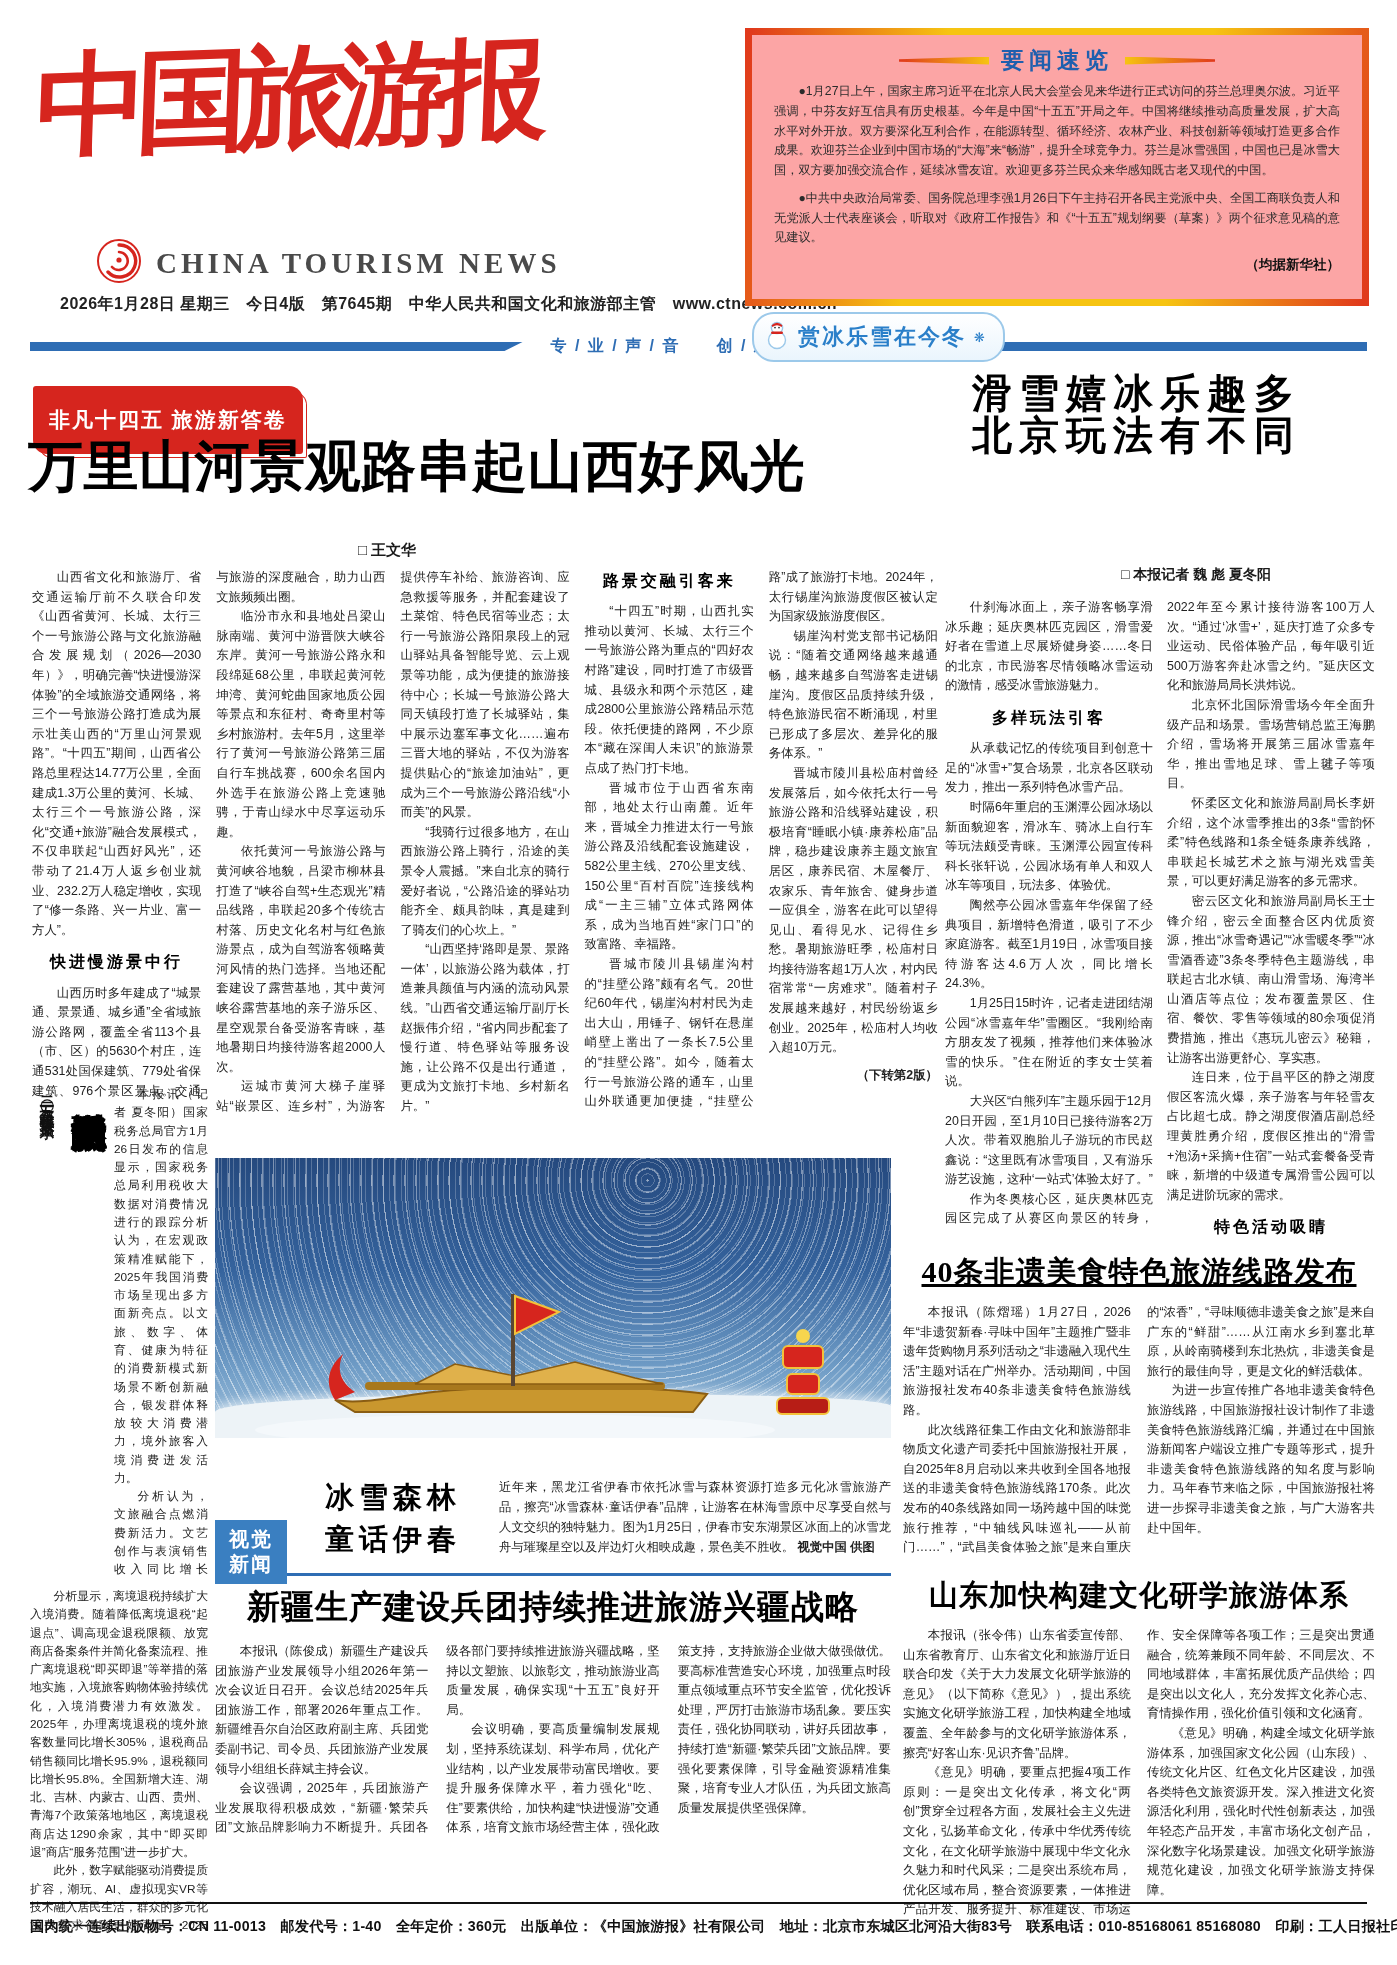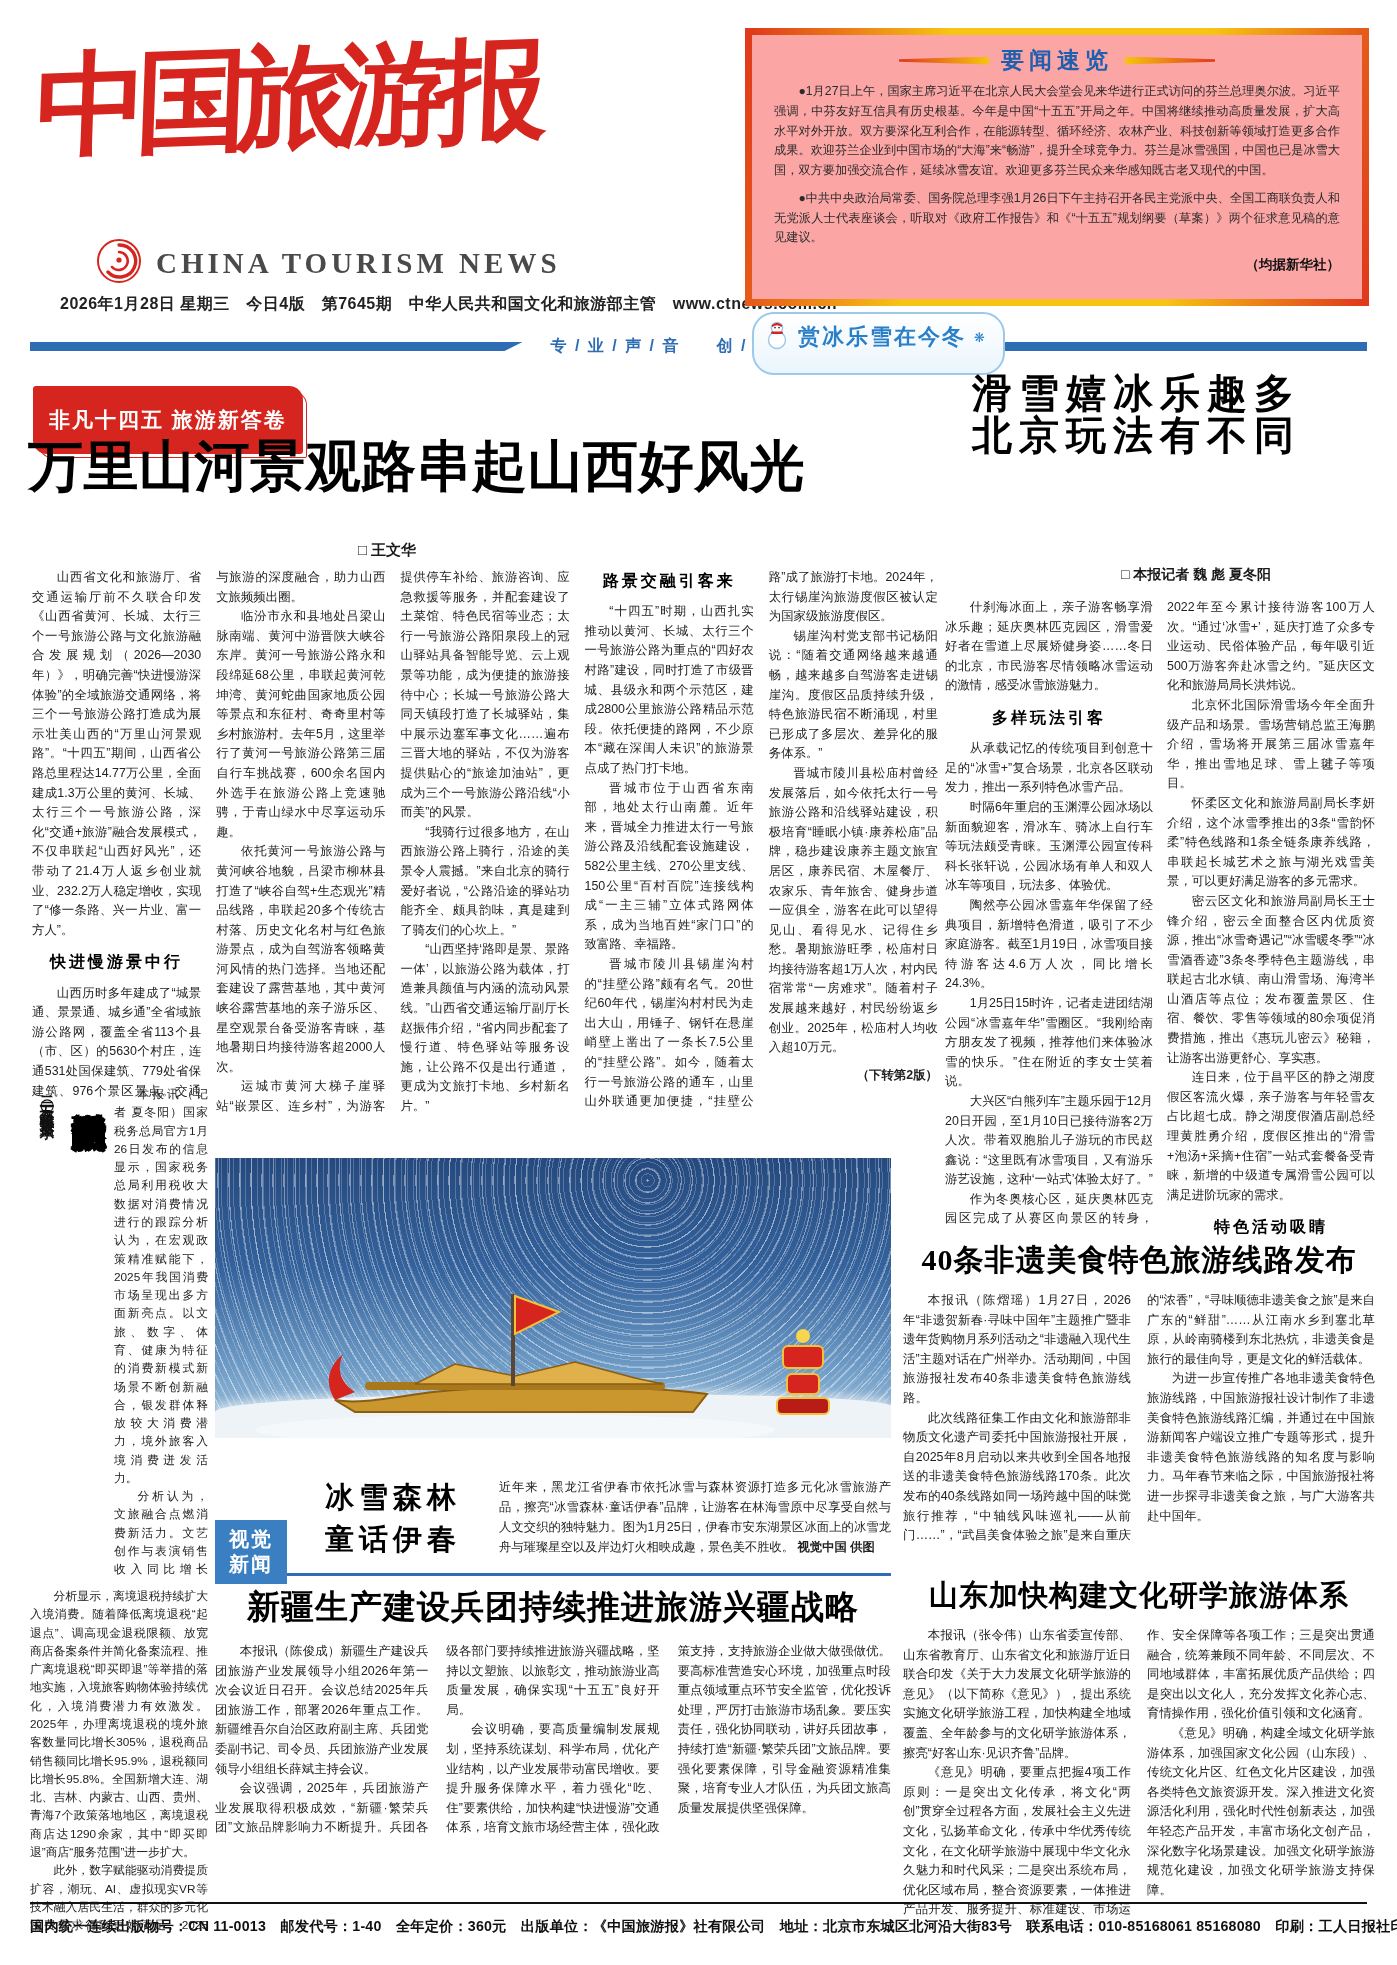--- a/index.html
+++ b/index.html
@@ -36,21 +36,21 @@
   .tagline .bar.l{clip-path:polygon(0 0,100% 0,calc(100% - 18px) 100%,0 100%);}
   .tagline .bar.r{clip-path:polygon(18px 0,100% 0,100% 100%,0 100%);}
   .tagline .txt{padding:0 28px;font-size:16px;font-weight:800;color:#2e6db4;letter-spacing:2px;white-space:nowrap;}
 
   
   .badge-red{left:33px;top:386px;background:#d6251e;color:#fff;font-weight:900;font-size:21px;
     letter-spacing:2px;padding:20px 16px;border-radius:3px 14px 3px 14px;
     box-shadow:5px 5px 0 -2px #fff,5px 5px 0 -1px #d6251e;}
   .badge-blue{left:752px;top:312px;display:flex;align-items:center;gap:8px;
     border:2px solid #9cc9ea;border-radius:22px;background:linear-gradient(#ffffff,#eaf5fd);
-    color:#2a7fc9;font-weight:900;font-size:22px;letter-spacing:2px;padding:4px 16px 17px 10px;}
+    color:#2a7fc9;font-weight:900;font-size:22px;letter-spacing:2px;padding:4px 16px 4px 10px;}
   .badge-blue .flake{font-size:13px;vertical-align:top;}
 
   
   .h-serif{font-family:"Liberation Serif","DejaVu Serif",serif;font-weight:900;color:#000;}
   .main-hl{left:28px;top:430px;width:718px;font-size:55px;letter-spacing:.5px;white-space:nowrap;text-align:center;}
   .main-by{left:28px;top:541px;width:718px;text-align:center;font-size:15px;font-weight:700;}
   .bj-hl{left:898px;top:360px;width:477px;text-align:center;font-size:40px;line-height:1.05;letter-spacing:7px;margin-top:13px;}
   .bj-by{left:981px;top:566px;width:430px;text-align:center;font-size:14px;font-weight:700;}
 
   
@@ -242,21 +242,21 @@
         <div>童话伊春</div>
       </div>
       <div class="cap-text">
         <span>近年来，黑龙江省伊春市依托冰雪与森林资源打造多元化冰雪旅游产品，擦亮“冰雪森林·童话伊春”品牌，让游客在林海雪原中尽享受自然与人文交织的独特魅力。图为1月25日，伊春市安东湖景区冰面上的冰雪龙舟与璀璨星空以及岸边灯火相映成趣，景色美不胜收。</span>
         <span class="cap-credit">视觉中国 供图</span>
       </div>
     </div>
   </div>
 
   <div class="abs food-art">
-    <h3 class="h-serif food-hl" style="margin:0 0 10px;">40条非遗美食特色旅游线路发布</h3>
+    <h3 class="h-serif food-hl" style="margin:12px 0 10px;text-decoration:underline;">40条非遗美食特色旅游线路发布</h3>
     <div class="body-text food-body">
         <p class="t-p">本报讯（陈熠瑶）1月27日，2026年“非遗贺新春·寻味中国年”主题推广暨非遗年货购物月系列活动之“非遗融入现代生活”主题对话在广州举办。活动期间，中国旅游报社发布40条非遗美食特色旅游线路。</p>
         <p class="t-p">此次线路征集工作由文化和旅游部非物质文化遗产司委托中国旅游报社开展，自2025年8月启动以来共收到全国各地报送的非遗美食特色旅游线路170条。此次发布的40条线路如同一场跨越中国的味觉旅行推荐，“中轴线风味巡礼——从前门……”，“武昌美食体验之旅”是来自重庆的“浓香”，“寻味顺德非遗美食之旅”是来自广东的“鲜甜”……从江南水乡到塞北草原，从岭南骑楼到东北热炕，非遗美食是旅行的最佳向导，更是文化的鲜活载体。</p>
         <p class="t-p">为进一步宣传推广各地非遗美食特色旅游线路，中国旅游报社设计制作了非遗美食特色旅游线路汇编，并通过在中国旅游新闻客户端设立推广专题等形式，提升非遗美食特色旅游线路的知名度与影响力。马年春节来临之际，中国旅游报社将进一步探寻非遗美食之旅，与广大游客共赴中国年。</p>
       </div>
   </div>
 
   <div class="abs xj-art">
     <h3 class="h-serif xj-hl" style="margin:0 0 12px;">新疆生产建设兵团持续推进旅游兴疆战略</h3>
     <div class="body-text xj-body">

